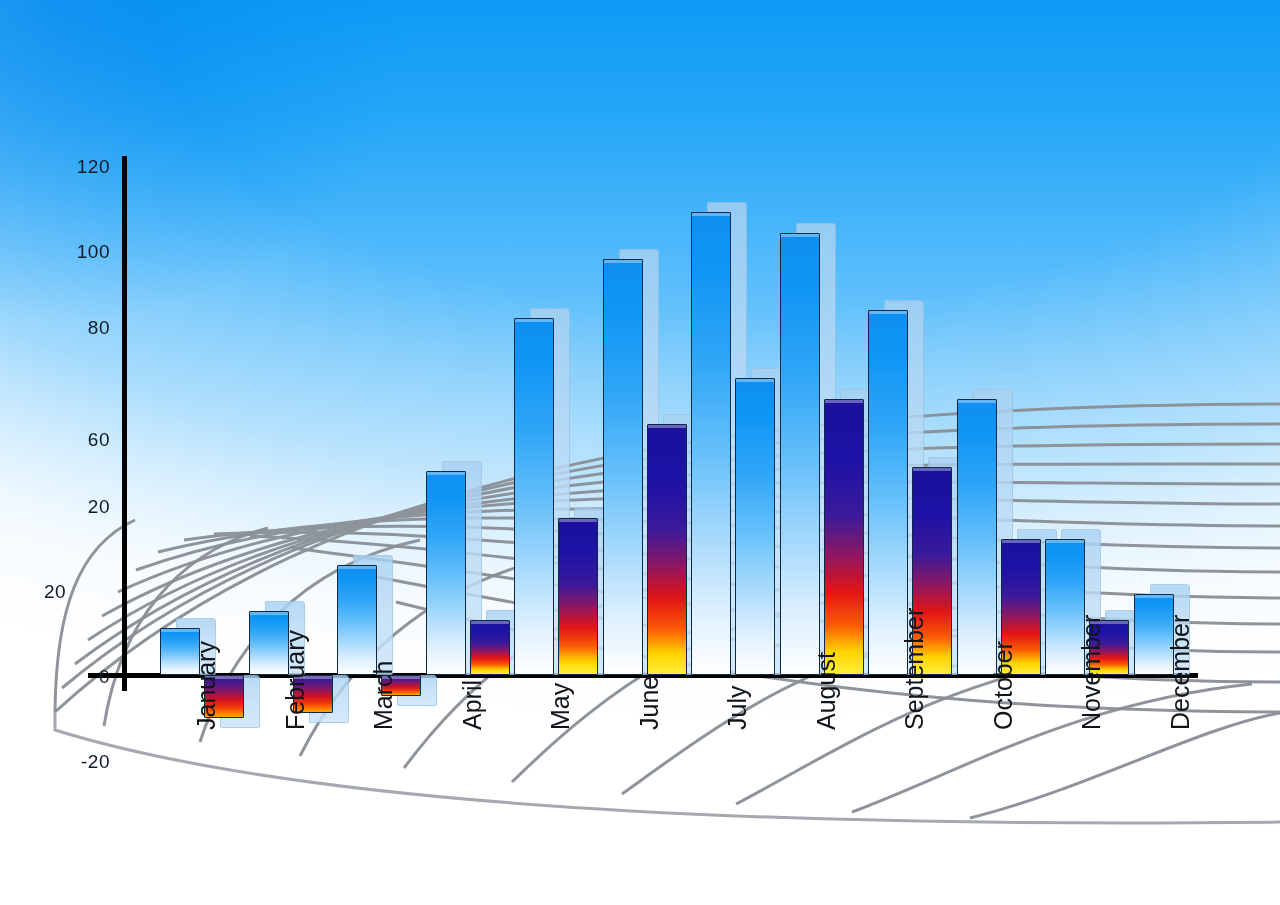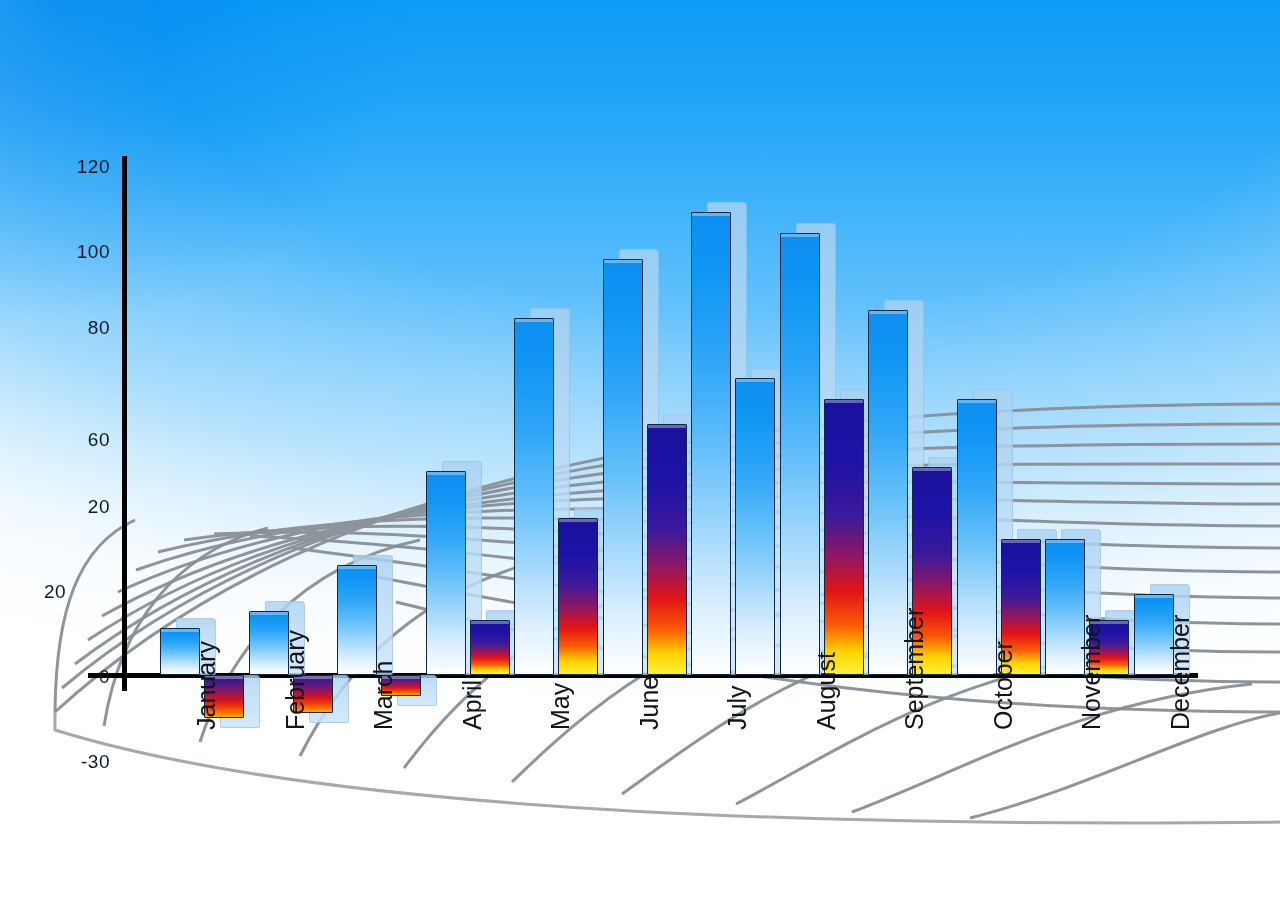--- a/index.html
+++ b/index.html
@@ -235,21 +235,21 @@
         <div class="ghost" style="left: 1105px; top: 609.75px; width: 40px; height: 65.25px;"></div>
         <div class="bar flame" title="November: 13" style="left: 1089px; top: 619.75px; width: 40px; height: 55.25px;">
           <div class="bar-topcap"></div>
         </div>
         <div class="ghost" style="left: 1149.5px; top: 584.25px; width: 40px; height: 90.75px;"></div>
         <div class="bar blue" title="December: 19" style="left: 1133.5px; top: 594.25px; width: 40px; height: 80.75px;">
           <div class="bar-topcap"></div>
         </div>
       </div>
     <div id="yticks">
-        <div class="y-label" style="top: 742px; left: 0px; width: 110px;">-30</div>
+        <div class="y-label" style="top: 742px; left: 0px; width: 110px;">-20</div>
         <div class="y-label" style="top: 657px; left: 0px; width: 110px;">0</div>
         <div class="y-label" style="top: 572px; left: 0px; width: 110px; text-align: center;">20</div>
         <div class="y-label" style="top: 487px; left: 0px; width: 110px;">20</div>
         <div class="y-label" style="top: 420px; left: 0px; width: 110px;">60</div>
         <div class="y-label" style="top: 308px; left: 0px; width: 110px;">80</div>
         <div class="y-label" style="top: 232px; left: 0px; width: 110px;">100</div>
         <div class="y-label" style="top: 147px; left: 0px; width: 110px;">120</div>
         <div class="tick-mark" style="top: 673px;"></div>
       </div>
     <div id="xlabels">

